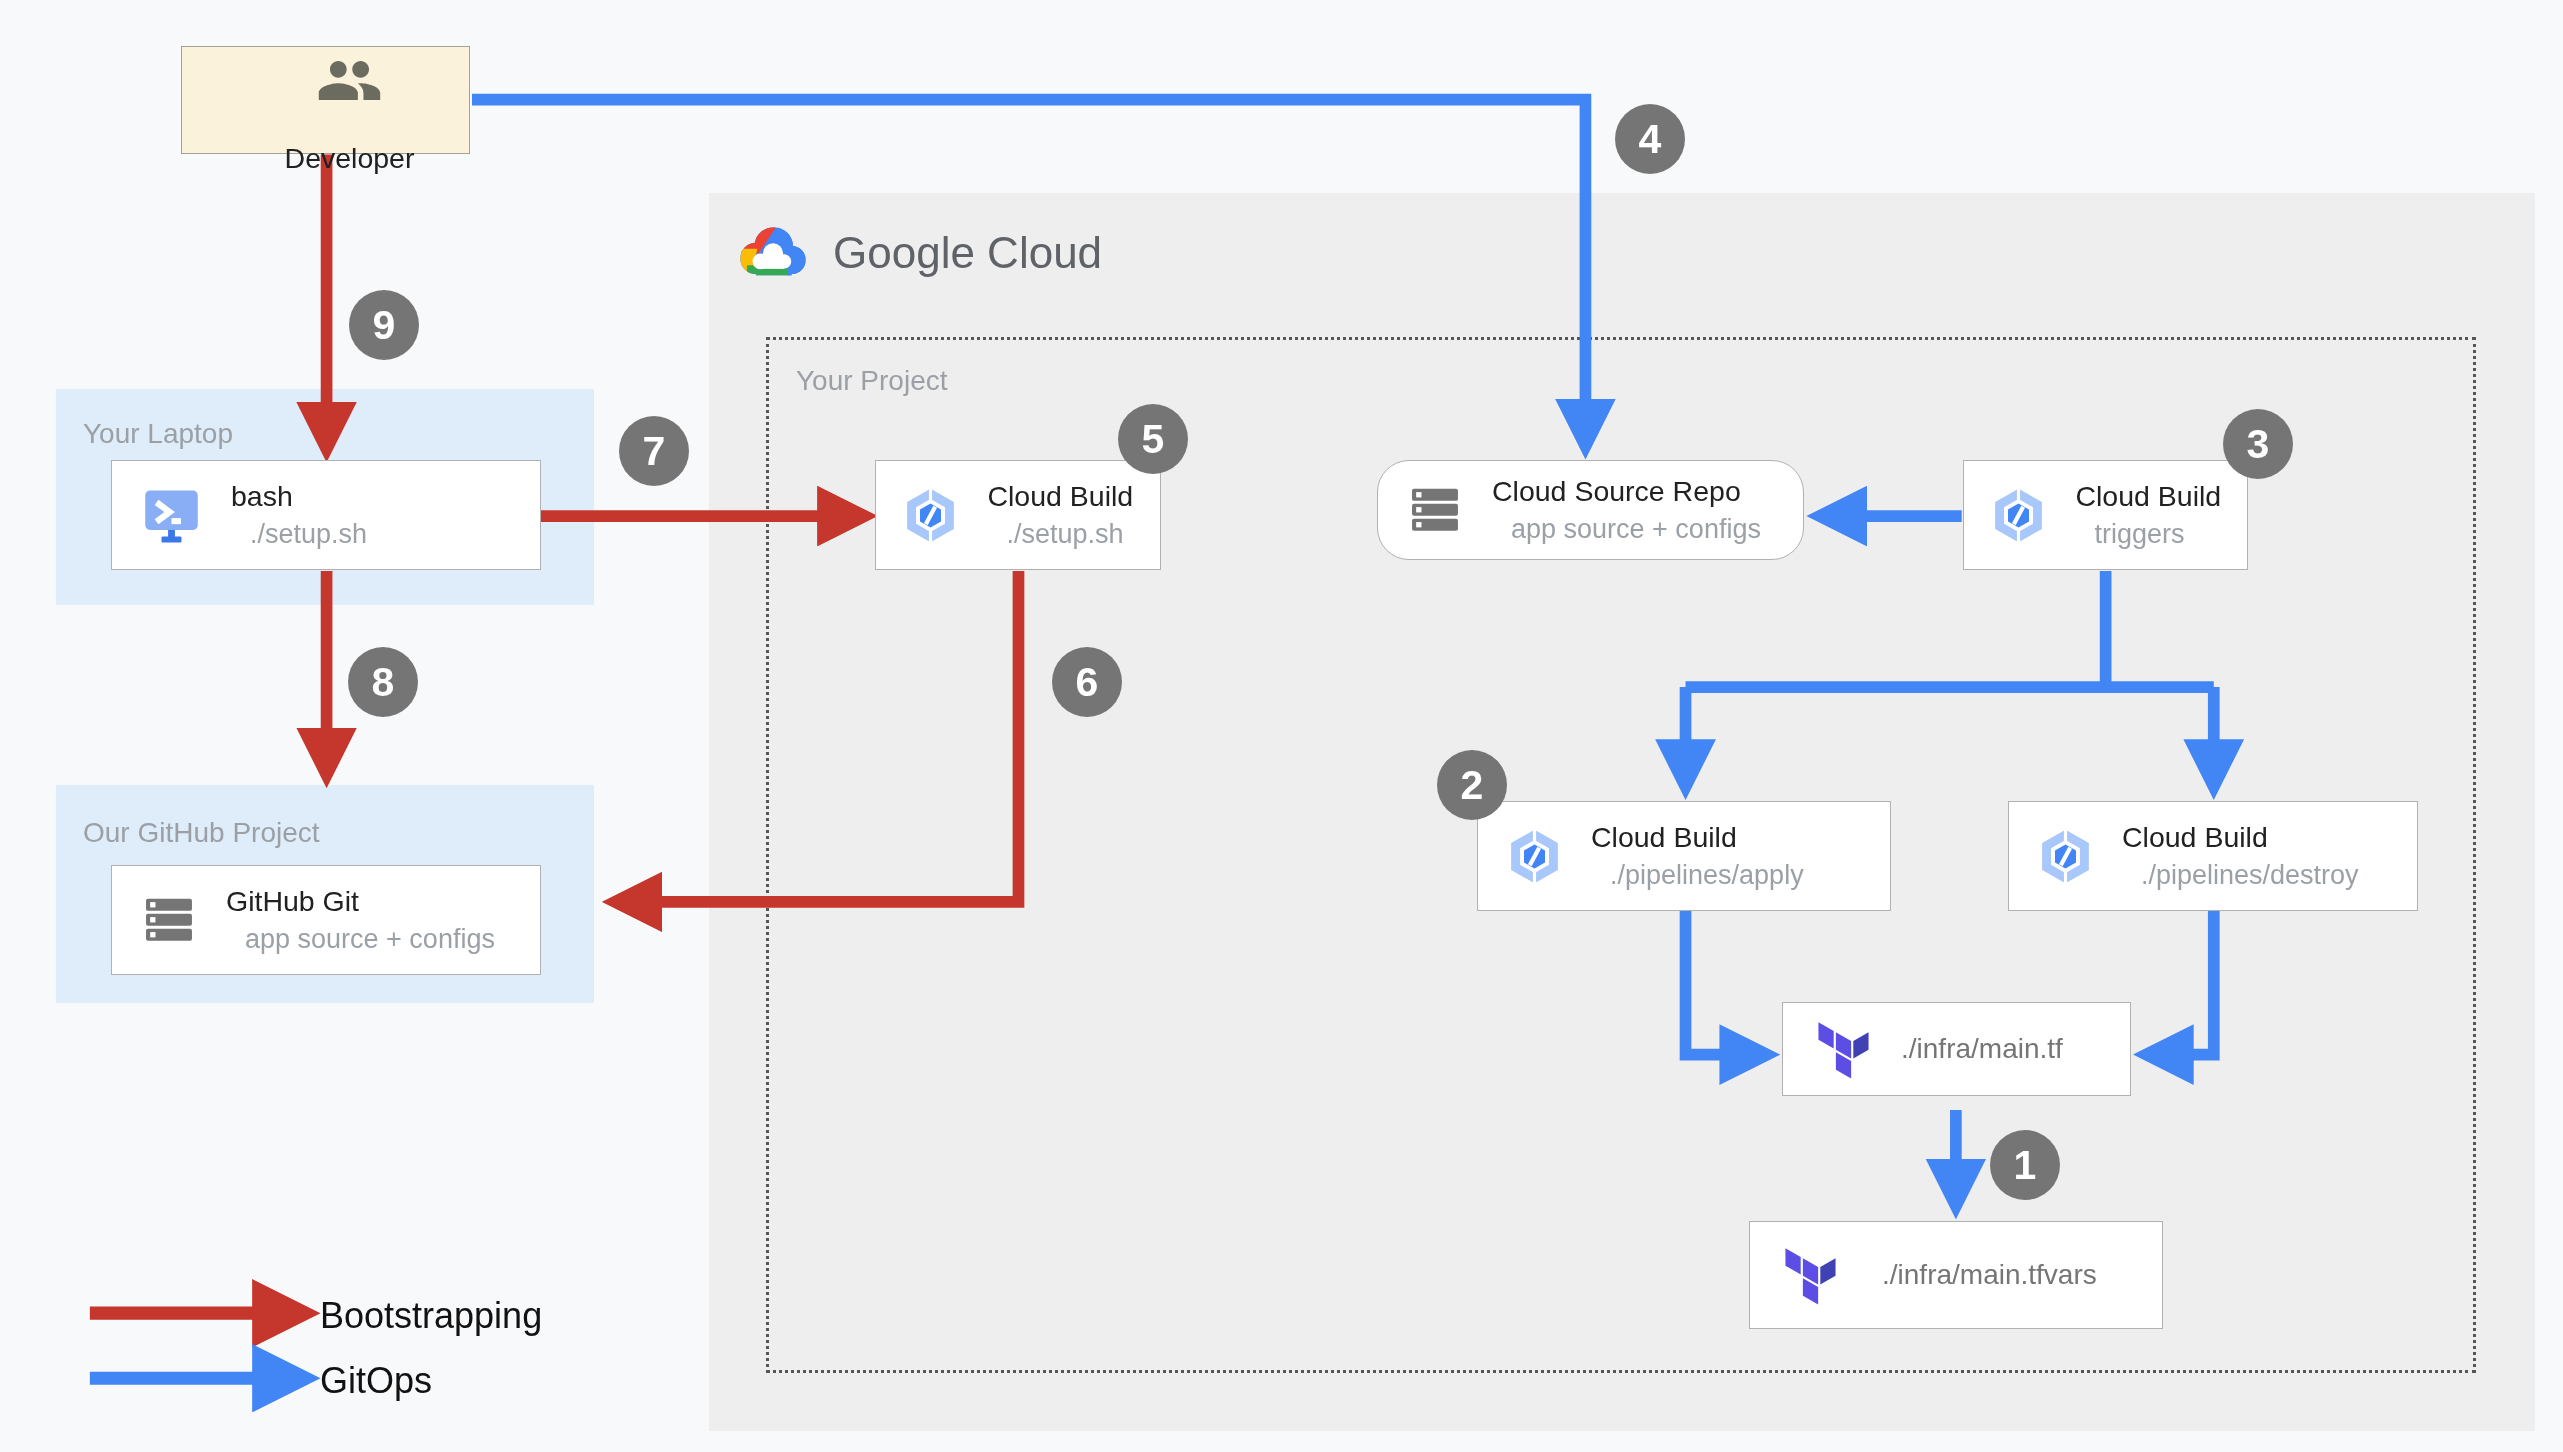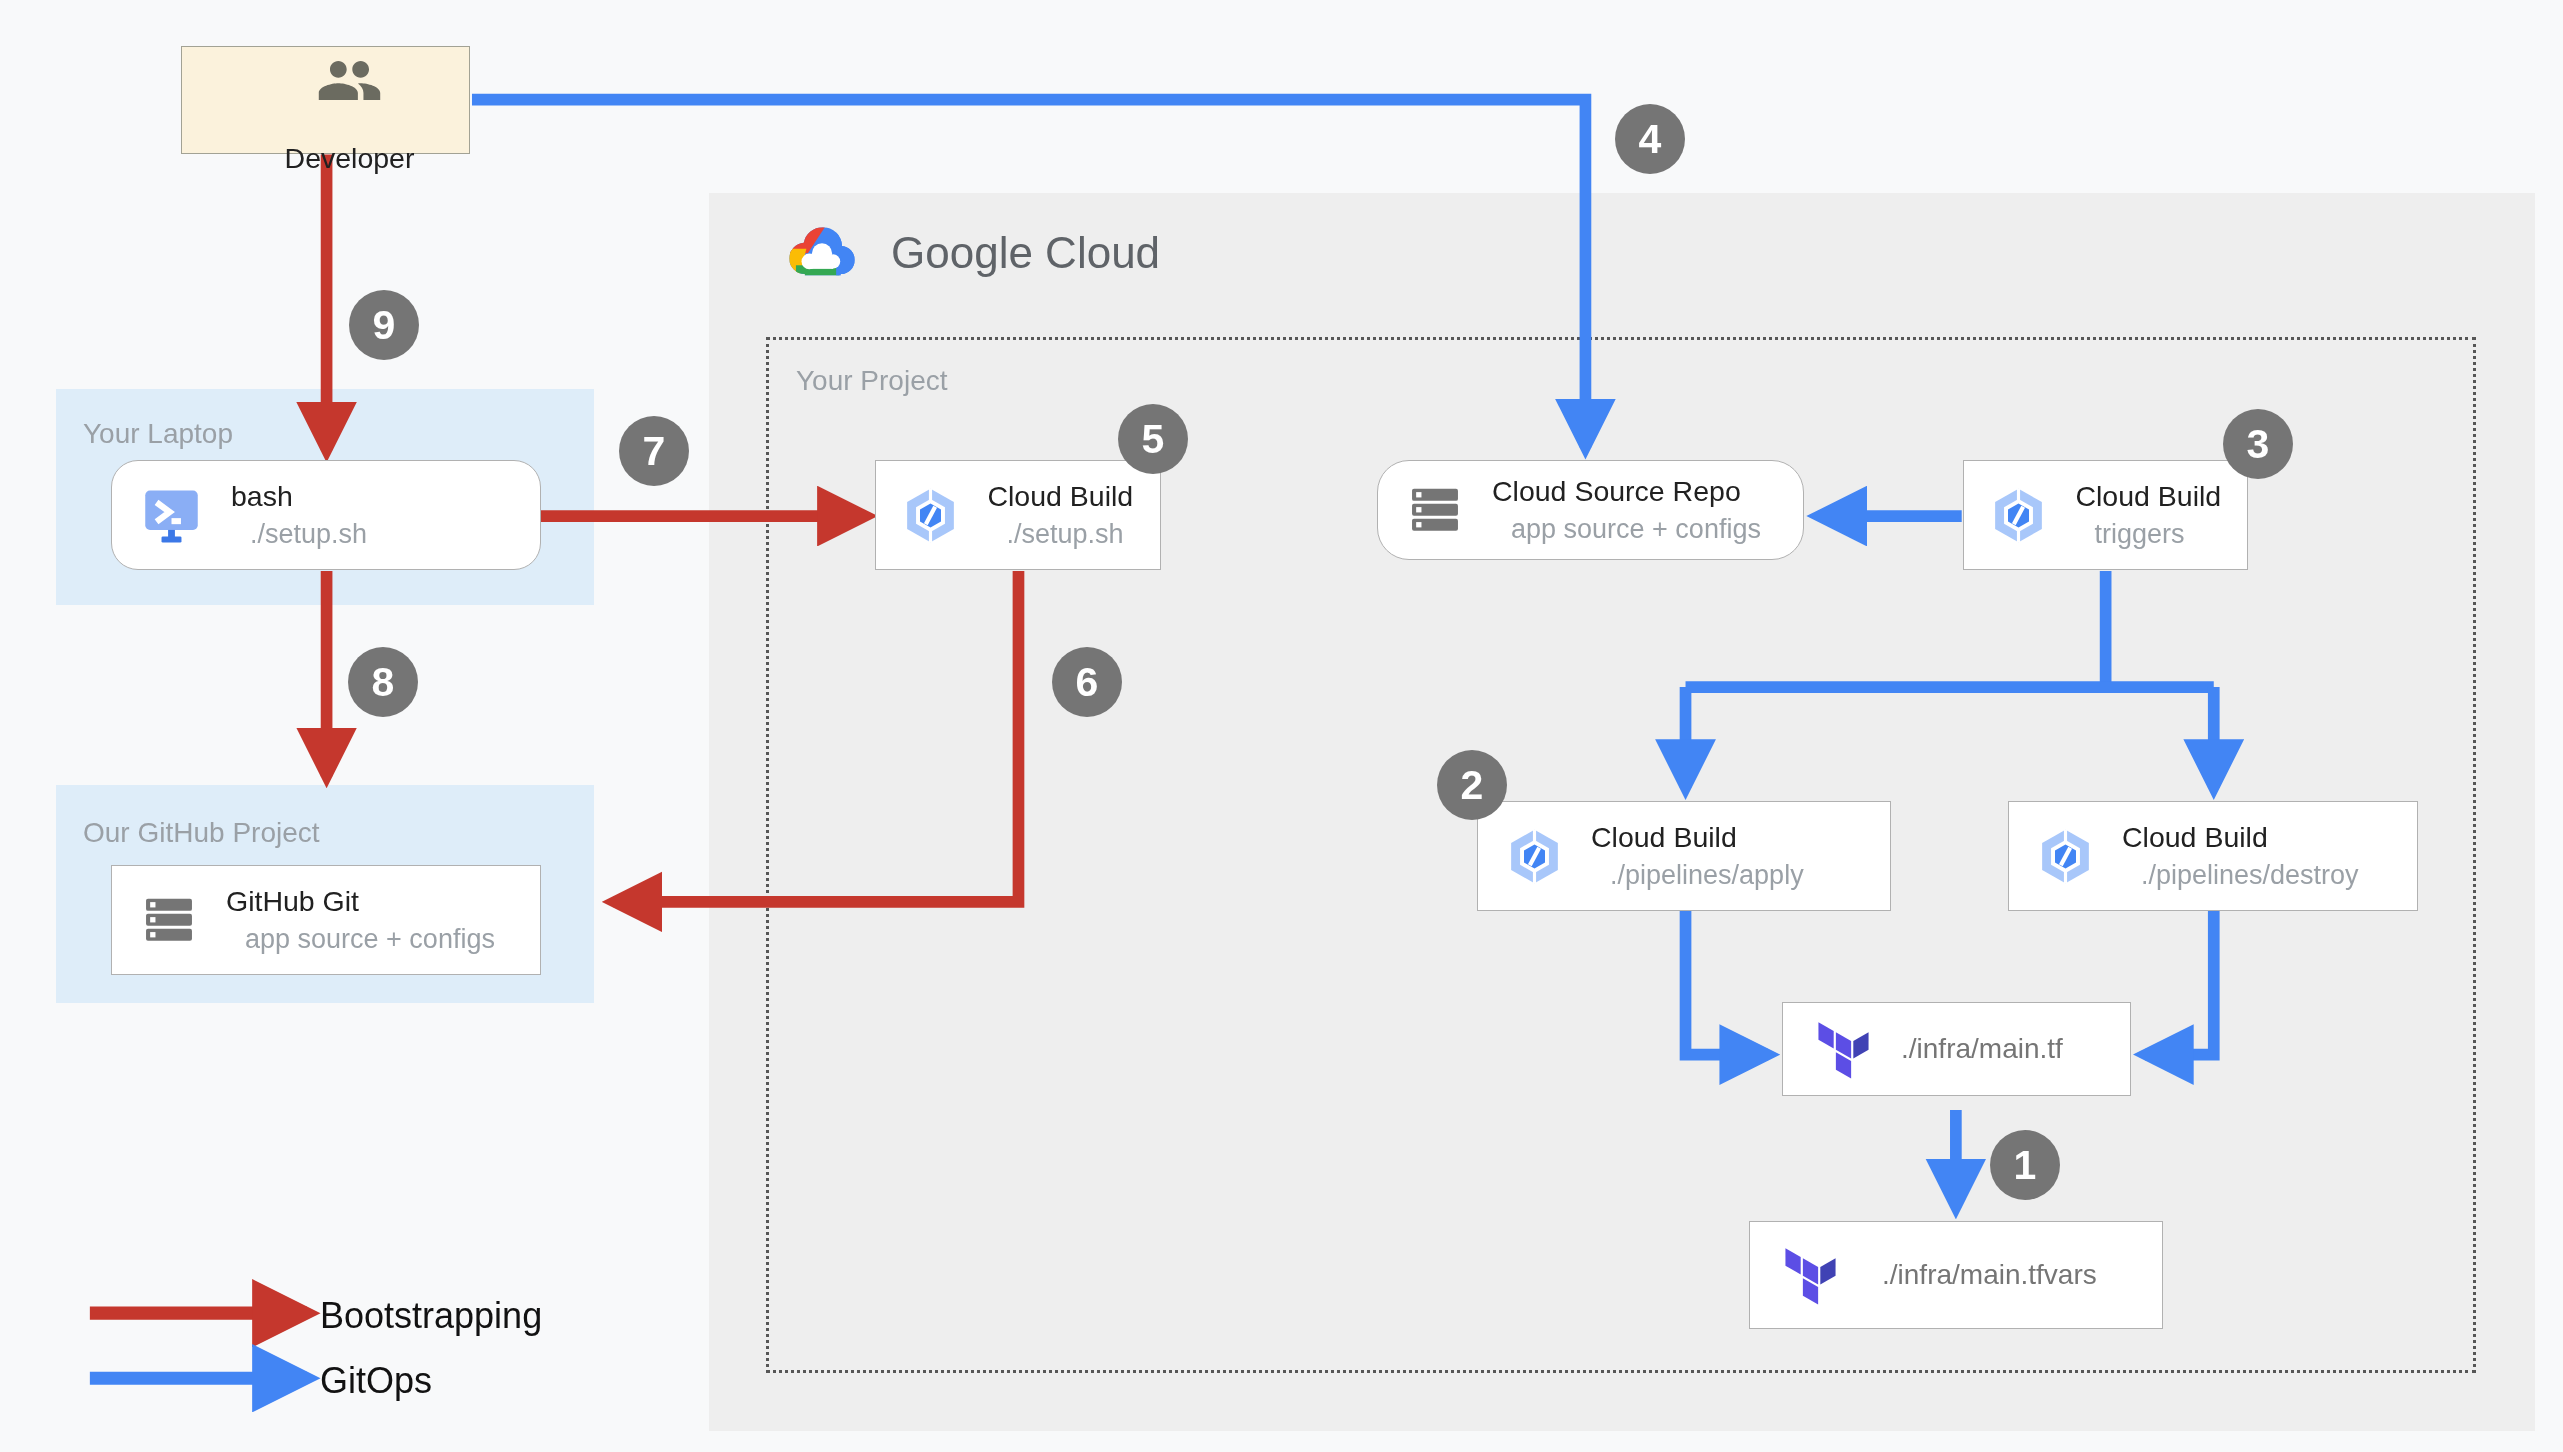--- a/index.html
+++ b/index.html
@@ -8,35 +8,35 @@
     font-family:"Liberation Sans","DejaVu Sans",sans-serif;overflow:hidden;
   }
   
   .panel{position:absolute;}
   #gcloud-panel{left:709px;top:193px;width:1826px;height:1238px;background:#EEEEEE;}
   #laptop-panel{left:56px;top:389px;width:538px;height:216px;background:#DEEDF9;}
   #github-panel{left:56px;top:785px;width:538px;height:218px;background:#DEEDF9;}
   #project-box{left:766px;top:337px;width:1710px;height:1036px;border:3.7px dotted #565656;box-sizing:border-box;background:transparent;}
   .region-label{position:absolute;font-size:28px;color:#9AA0A6;white-space:nowrap;}
   
-  #gcloud-logo{position:absolute;left:781px;top:219px;display:flex;align-items:center;gap:28px;justify-content:center;}
+  #gcloud-logo{position:absolute;left:732px;top:219px;display:flex;align-items:center;gap:19px;justify-content:center;}
   #gcloud-logo .logo-text{font-size:44px;color:#5F6368;letter-spacing:0px;white-space:nowrap;}
   
   #edges{position:absolute;left:0;top:0;width:2563px;height:1453px;z-index:3;pointer-events:none;}
   
   .node{
     position:absolute;background:#FFFFFF;border:1.5px solid #B1B1B1;box-sizing:border-box;
     display:flex;align-items:center;gap:28px;padding-left:28px;z-index:4;
   }
   .node-text{display:flex;flex-direction:column;justify-content:center;}
   .node-title{font-size:28.5px;color:#212121;line-height:1.15;white-space:nowrap;}
   .node-sub{font-size:27px;color:#9AA0A6;line-height:1.15;margin-top:5.8px;white-space:nowrap;margin-left:19px;}
   .muted-title{font-size:28px;color:#757575;}
   #node-developer{left:181px;top:46px;width:289px;height:108px;background:#FBF2DC;border-color:#A2A294;padding-left:48px;flex-direction:column;}
-  #node-bash{left:111px;top:460px;width:430px;height:110px;border-radius:27px;}
+  #node-bash{left:111px;top:460px;width:430px;height:110px;}
   #node-github-git{left:111px;top:865px;width:430px;height:110px;}
   #node-cb-setup{left:875px;top:460px;width:286px;height:110px;padding-left:23.4px;gap:25px;}
   #node-source-repo{left:1377px;top:460px;width:427px;height:100px;border-radius:32px;}
   #node-cb-triggers{left:1963px;top:460px;width:285px;height:110px;padding-left:23.4px;gap:25px;}
   #node-cb-apply{left:1477px;top:801px;width:414px;height:110px;padding-left:25px;gap:25px;}
   #node-cb-destroy{left:2008px;top:801px;width:410px;height:110px;padding-left:25px;gap:25px;}
   #node-main-tf{left:1782px;top:1002px;width:349px;height:94px;padding-left:32px;gap:29px;}
   #node-main-tfvars{left:1749px;top:1221px;width:414px;height:108px;padding-left:32px;gap:43px;}
   .icon{flex:0 0 auto;display:block;}
   

